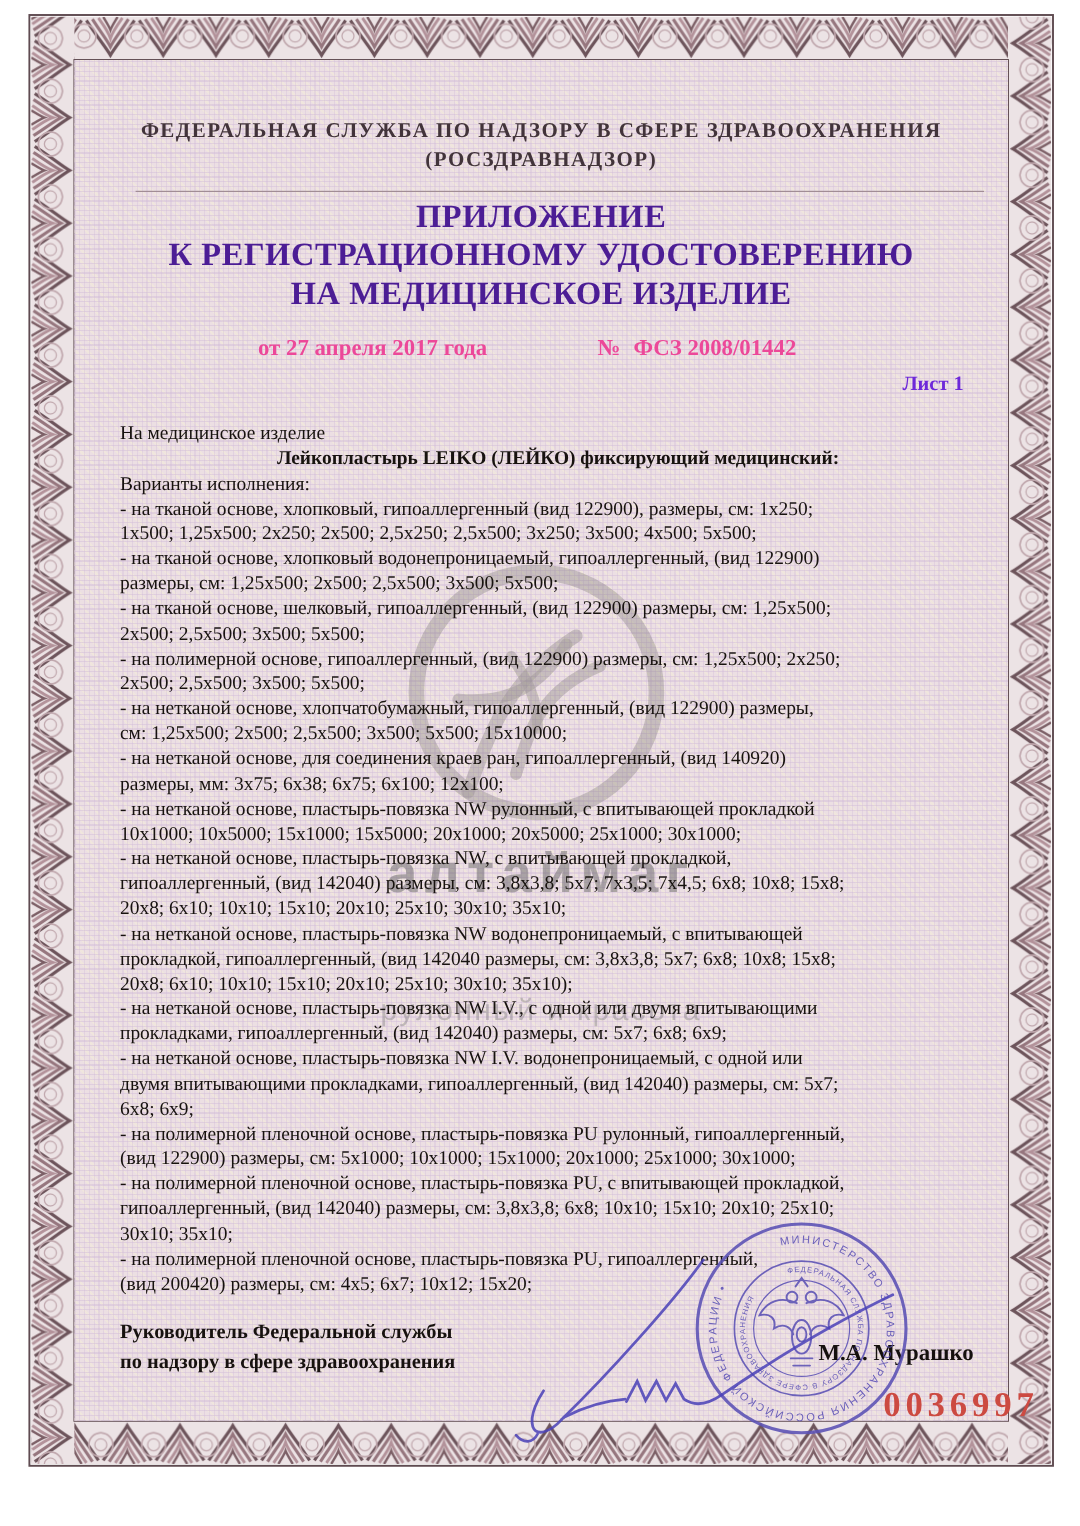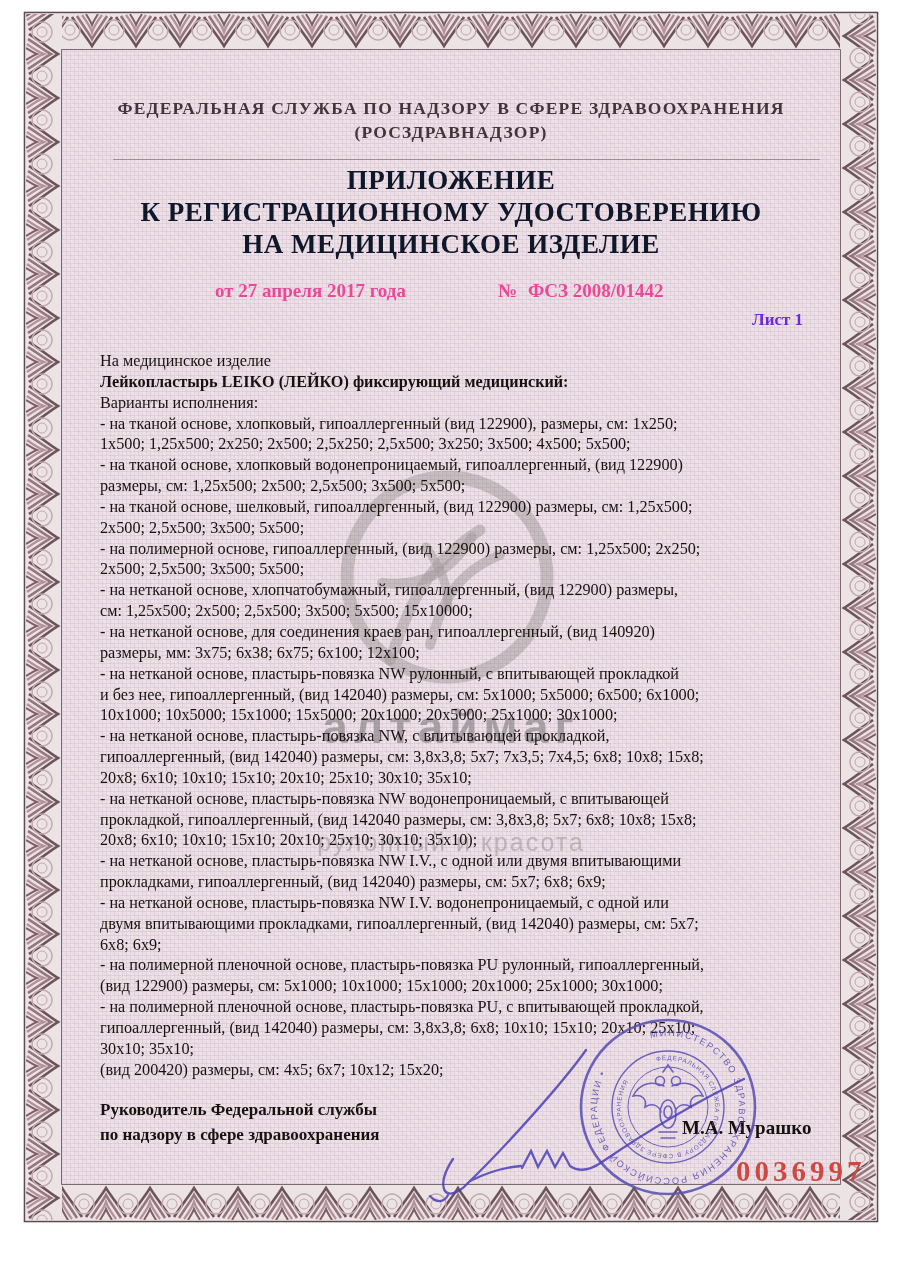--- a/index.html
+++ b/index.html
@@ -10,28 +10,28 @@
     background-color:#ecdfe3;
     background-image:
       repeating-linear-gradient(0deg, rgba(208,186,216,.45) 0 1px, rgba(0,0,0,0) 1px 4px),
       repeating-linear-gradient(90deg, rgba(208,186,216,.35) 0 1px, rgba(0,0,0,0) 1px 4px),
       repeating-linear-gradient(45deg, rgba(243,235,217,.55) 0 2px, rgba(0,0,0,0) 2px 7px);}
   .hdr{position:absolute;left:62px;width:778px;text-align:center;color:#42343a;
        font-size:17.5px;letter-spacing:1.2px;font-weight:600;}
   .hdr1{top:98px;} .hdr2{top:122px;}
   .divider{position:absolute;left:113px;top:159px;width:707px;height:1px;background:#a18d95;}
   .title{position:absolute;left:62px;top:164px;width:778px;text-align:center;
-         color:#0f172a;font-weight:700;font-size:27px;line-height:32px;letter-spacing:.5px;}
+         color:#4c1d95;font-weight:700;font-size:27px;line-height:32px;letter-spacing:.5px;}
   .daterow{position:absolute;top:280px;font-weight:700;font-size:19px;color:#ec4899;}
   .d-date{left:215px;} .d-no{left:498px;} .d-noval{left:528px;}
   .sheet{position:absolute;left:752px;top:310px;font-weight:700;font-size:17px;color:#6d28d9;}
   .body-lines{position:absolute;left:100px;top:351px;width:730px;font-size:16.2px;
               color:#17120f;}
   .body-lines .bl{line-height:20.85px;height:20.85px;white-space:nowrap;}
-  .body-lines .b{font-weight:700;}
+  .body-lines .b{font-weight:700;text-align:center;}
   .foot{position:absolute;left:100px;top:1097px;font-weight:700;font-size:17px;
         line-height:25px;color:#17120f;}
   .signer{position:absolute;left:682px;top:1117px;font-weight:700;font-size:19px;color:#15100e;}
   .serial{position:absolute;left:736px;top:1155px;font-size:29px;font-weight:600;
           color:#cc4a41;letter-spacing:4px;}
   .wm-logo{position:absolute;left:330px;top:455px;opacity:.55;}
   .wm-big{position:absolute;left:62px;top:700px;width:778px;text-align:center;
       font-family:"Liberation Sans",sans-serif;font-weight:700;font-size:46px;
       color:rgba(108,106,108,.52);letter-spacing:6px;}
   .wm-small{position:absolute;left:62px;top:828px;width:778px;text-align:center;
@@ -118,38 +118,38 @@
       <div class="bl">размеры, см: 1,25х500; 2х500; 2,5х500; 3х500; 5х500;</div>
       <div class="bl">- на тканой основе, шелковый, гипоаллергенный, (вид 122900) размеры, см: 1,25х500;</div>
       <div class="bl">2х500; 2,5х500; 3х500; 5х500;</div>
       <div class="bl">- на полимерной основе, гипоаллергенный, (вид 122900) размеры, см: 1,25х500; 2х250;</div>
       <div class="bl">2х500; 2,5х500; 3х500; 5х500;</div>
       <div class="bl">- на нетканой основе, хлопчатобумажный, гипоаллергенный, (вид 122900) размеры,</div>
       <div class="bl">см: 1,25х500; 2х500; 2,5х500; 3х500; 5х500; 15х10000;</div>
       <div class="bl">- на нетканой основе, для соединения краев ран, гипоаллергенный, (вид 140920)</div>
       <div class="bl">размеры, мм: 3х75; 6х38; 6х75; 6х100; 12х100;</div>
       <div class="bl">- на нетканой основе, пластырь-повязка NW рулонный, с впитывающей прокладкой</div>
-      <div class="bl">и без нее, гипоаллергенный, (вид 142040) размеры, см: 5х1000; 5х5000; 6х500; 6х1000;</div>
       <div class="bl">10х1000; 10х5000; 15х1000; 15х5000; 20х1000; 20х5000; 25х1000; 30х1000;</div>
       <div class="bl">- на нетканой основе, пластырь-повязка NW, с впитывающей прокладкой,</div>
       <div class="bl">гипоаллергенный, (вид 142040) размеры, см: 3,8х3,8; 5х7; 7х3,5; 7х4,5; 6х8; 10х8; 15х8;</div>
       <div class="bl">20х8; 6х10; 10х10; 15х10; 20х10; 25х10; 30х10; 35х10;</div>
       <div class="bl">- на нетканой основе, пластырь-повязка NW водонепроницаемый, с впитывающей</div>
       <div class="bl">прокладкой, гипоаллергенный, (вид 142040 размеры, см: 3,8х3,8; 5х7; 6х8; 10х8; 15х8;</div>
       <div class="bl">20х8; 6х10; 10х10; 15х10; 20х10; 25х10; 30х10; 35х10);</div>
       <div class="bl">- на нетканой основе, пластырь-повязка NW I.V., с одной или двумя впитывающими</div>
       <div class="bl">прокладками, гипоаллергенный, (вид 142040) размеры, см: 5х7; 6х8; 6х9;</div>
       <div class="bl">- на нетканой основе, пластырь-повязка NW I.V. водонепроницаемый, с одной или</div>
       <div class="bl">двумя впитывающими прокладками, гипоаллергенный, (вид 142040) размеры, см: 5х7;</div>
       <div class="bl">6х8; 6х9;</div>
       <div class="bl">- на полимерной пленочной основе, пластырь-повязка PU рулонный, гипоаллергенный,</div>
       <div class="bl">(вид 122900) размеры, см: 5х1000; 10х1000; 15х1000; 20х1000; 25х1000; 30х1000;</div>
       <div class="bl">- на полимерной пленочной основе, пластырь-повязка PU, с впитывающей прокладкой,</div>
       <div class="bl">гипоаллергенный, (вид 142040) размеры, см: 3,8х3,8; 6х8; 10х10; 15х10; 20х10; 25х10;</div>
       <div class="bl">30х10; 35х10;</div>
+      <div class="bl">- на полимерной пленочной основе, пластырь-повязка PU, гипоаллергенный,</div>
       <div class="bl">(вид 200420) размеры, см: 4х5; 6х7; 10х12; 15х20;</div>
     </div>
 
   <div class="foot">
     <div>Руководитель Федеральной службы</div>
     <div>по надзору в сфере здравоохранения</div>
   </div>
   <div class="signer">М.А. Мурашко</div>
   <div class="serial">0036997</div>
 

